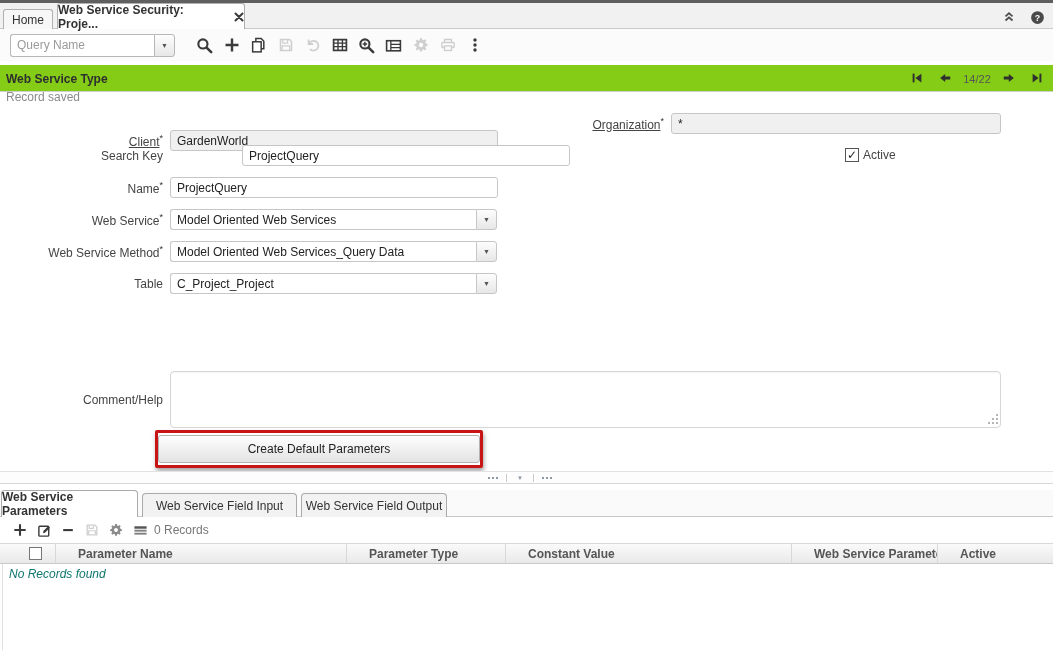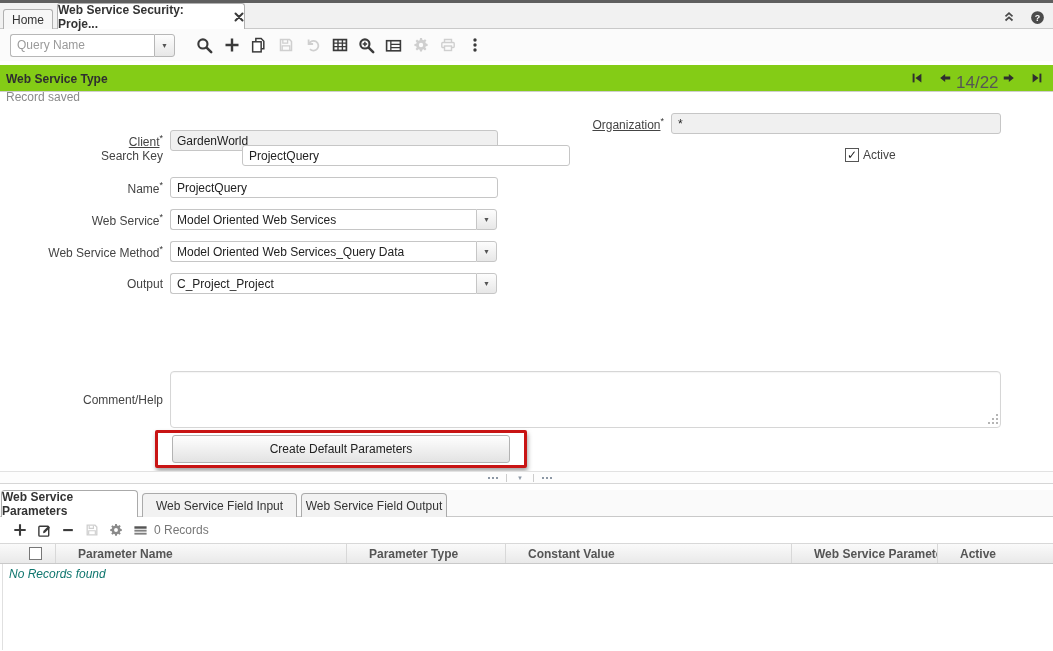--- a/index.html
+++ b/index.html
@@ -26,21 +26,21 @@
   .caret{font-size:7px;color:#555;line-height:1;}
   .tbtn{width:27px;height:26px;display:flex;align-items:center;justify-content:center;color:#3a3a3a;cursor:pointer;}
   .tbtn.disabled{color:#cfcfcf;}
   .tbtn.first{margin-left:16px;}
 
   
   .title-row{position:absolute;left:0;top:49px;width:100%;height:27px;border-bottom:1px solid #cfcfcf;box-sizing:border-box;background:#84cc16;margin-top:16px;}
   .page-title{position:absolute;left:6px;top:7px;font-weight:bold;color:#2f2f2f;}
   .nav-ico{position:absolute;top:5px;width:18px;height:16px;display:flex;align-items:center;justify-content:center;color:#2f2f2f;cursor:pointer;}
   .nav-first{left:908px;}.nav-prev{left:936px;}.nav-next{left:1000px;}.nav-last{left:1028px;}
-  .record-pos{position:absolute;left:956px;top:8px;width:42px;text-align:center;font-size:17px;color:#555;}
+  .record-pos{position:absolute;left:956px;top:8px;width:42px;text-align:center;font-size:11px;color:#555;}
   .status-row{position:absolute;left:6px;top:90px;color:#8a8a8a;}
 
   
   .frow{position:absolute;left:0;display:flex;align-items:center;}
   .flabel{width:163px;text-align:right;color:#444;flex:none;}
   .flabel sup{font-size:9px;color:#333;}
   .flabel.link{text-decoration:none;}
   .flabel.link .lbl-txt{text-decoration:underline;cursor:pointer;}
   .fgap{width:7px;flex:none;}
   .tin{height:21px;box-sizing:border-box;border:1px solid #c6c6c6;border-radius:3px;padding:0 6px;font:inherit;color:#222;background:#fff;}
@@ -61,21 +61,21 @@
   .ta-grip i{position:absolute;width:2px;height:2px;background:#b5b5b5;}
   .ta-grip i:nth-child(1){right:0;bottom:0;}
   .ta-grip i:nth-child(2){right:4px;bottom:0;}
   .ta-grip i:nth-child(3){right:8px;bottom:0;}
   .ta-grip i:nth-child(4){right:0;bottom:4px;}
   .ta-grip i:nth-child(5){right:4px;bottom:4px;}
   .ta-grip i:nth-child(6){right:0;bottom:8px;}
   .h61{height:61px;}.h57{height:57px;}
 
   
-  .red-box{position:absolute;left:155px;top:430px;width:372px;height:38px;box-sizing:border-box;border:3px solid #c81414;border-radius:2px;box-shadow:1px 3px 4px rgba(90,90,90,0.55);display:flex;align-items:center;justify-content:center;background:#fff;}
+  .red-box{position:absolute;left:155px;top:430px;width:328px;height:38px;box-sizing:border-box;border:3px solid #c81414;border-radius:2px;box-shadow:1px 3px 4px rgba(90,90,90,0.55);display:flex;align-items:center;justify-content:center;background:#fff;}
   .proc-btn{width:338px;height:28px;border:1px solid #b3b3b3;border-radius:3px;background:linear-gradient(#fefefe,#e3e3e3);font:inherit;color:#222;cursor:pointer;}
 
   
   .splitter{position:absolute;left:0;top:471px;width:100%;height:13px;background:#fdfdfd;border-top:1px solid #e2e2e2;border-bottom:1px solid #d6d6d6;box-sizing:border-box;}
   .split-handle{position:absolute;left:480px;top:2px;height:8px;display:flex;cursor:row-resize;}
   .split-cell{width:26px;display:flex;align-items:center;justify-content:center;border-left:1px solid #ccc;}
   .split-cell:first-child{border-left:none;}
   .dots i{width:2px;height:2px;background:#8d98a5;margin:0 1px;display:inline-block;}
   .split-caret{font-size:6px;color:#8d98a5;line-height:1;}
 
@@ -284,21 +284,21 @@
     <span class="fgap"></span>
     <div class="combo field">
       <input value="Model Oriented Web Services_Query Data" style="">
       <button class="combo-btn">
           <span class="caret">▼</span>
         </button>
     </div>
   </div>
 
   <div class="frow r-table">
-    <span class="flabel"><span>Output</span></span>
+    <span class="flabel"><span>Table</span></span>
     <span class="fgap"></span>
     <div class="combo field">
       <input value="C_Project_Project" style="">
       <button class="combo-btn">
           <span class="caret">▼</span>
         </button>
     </div>
   </div>
 
 

